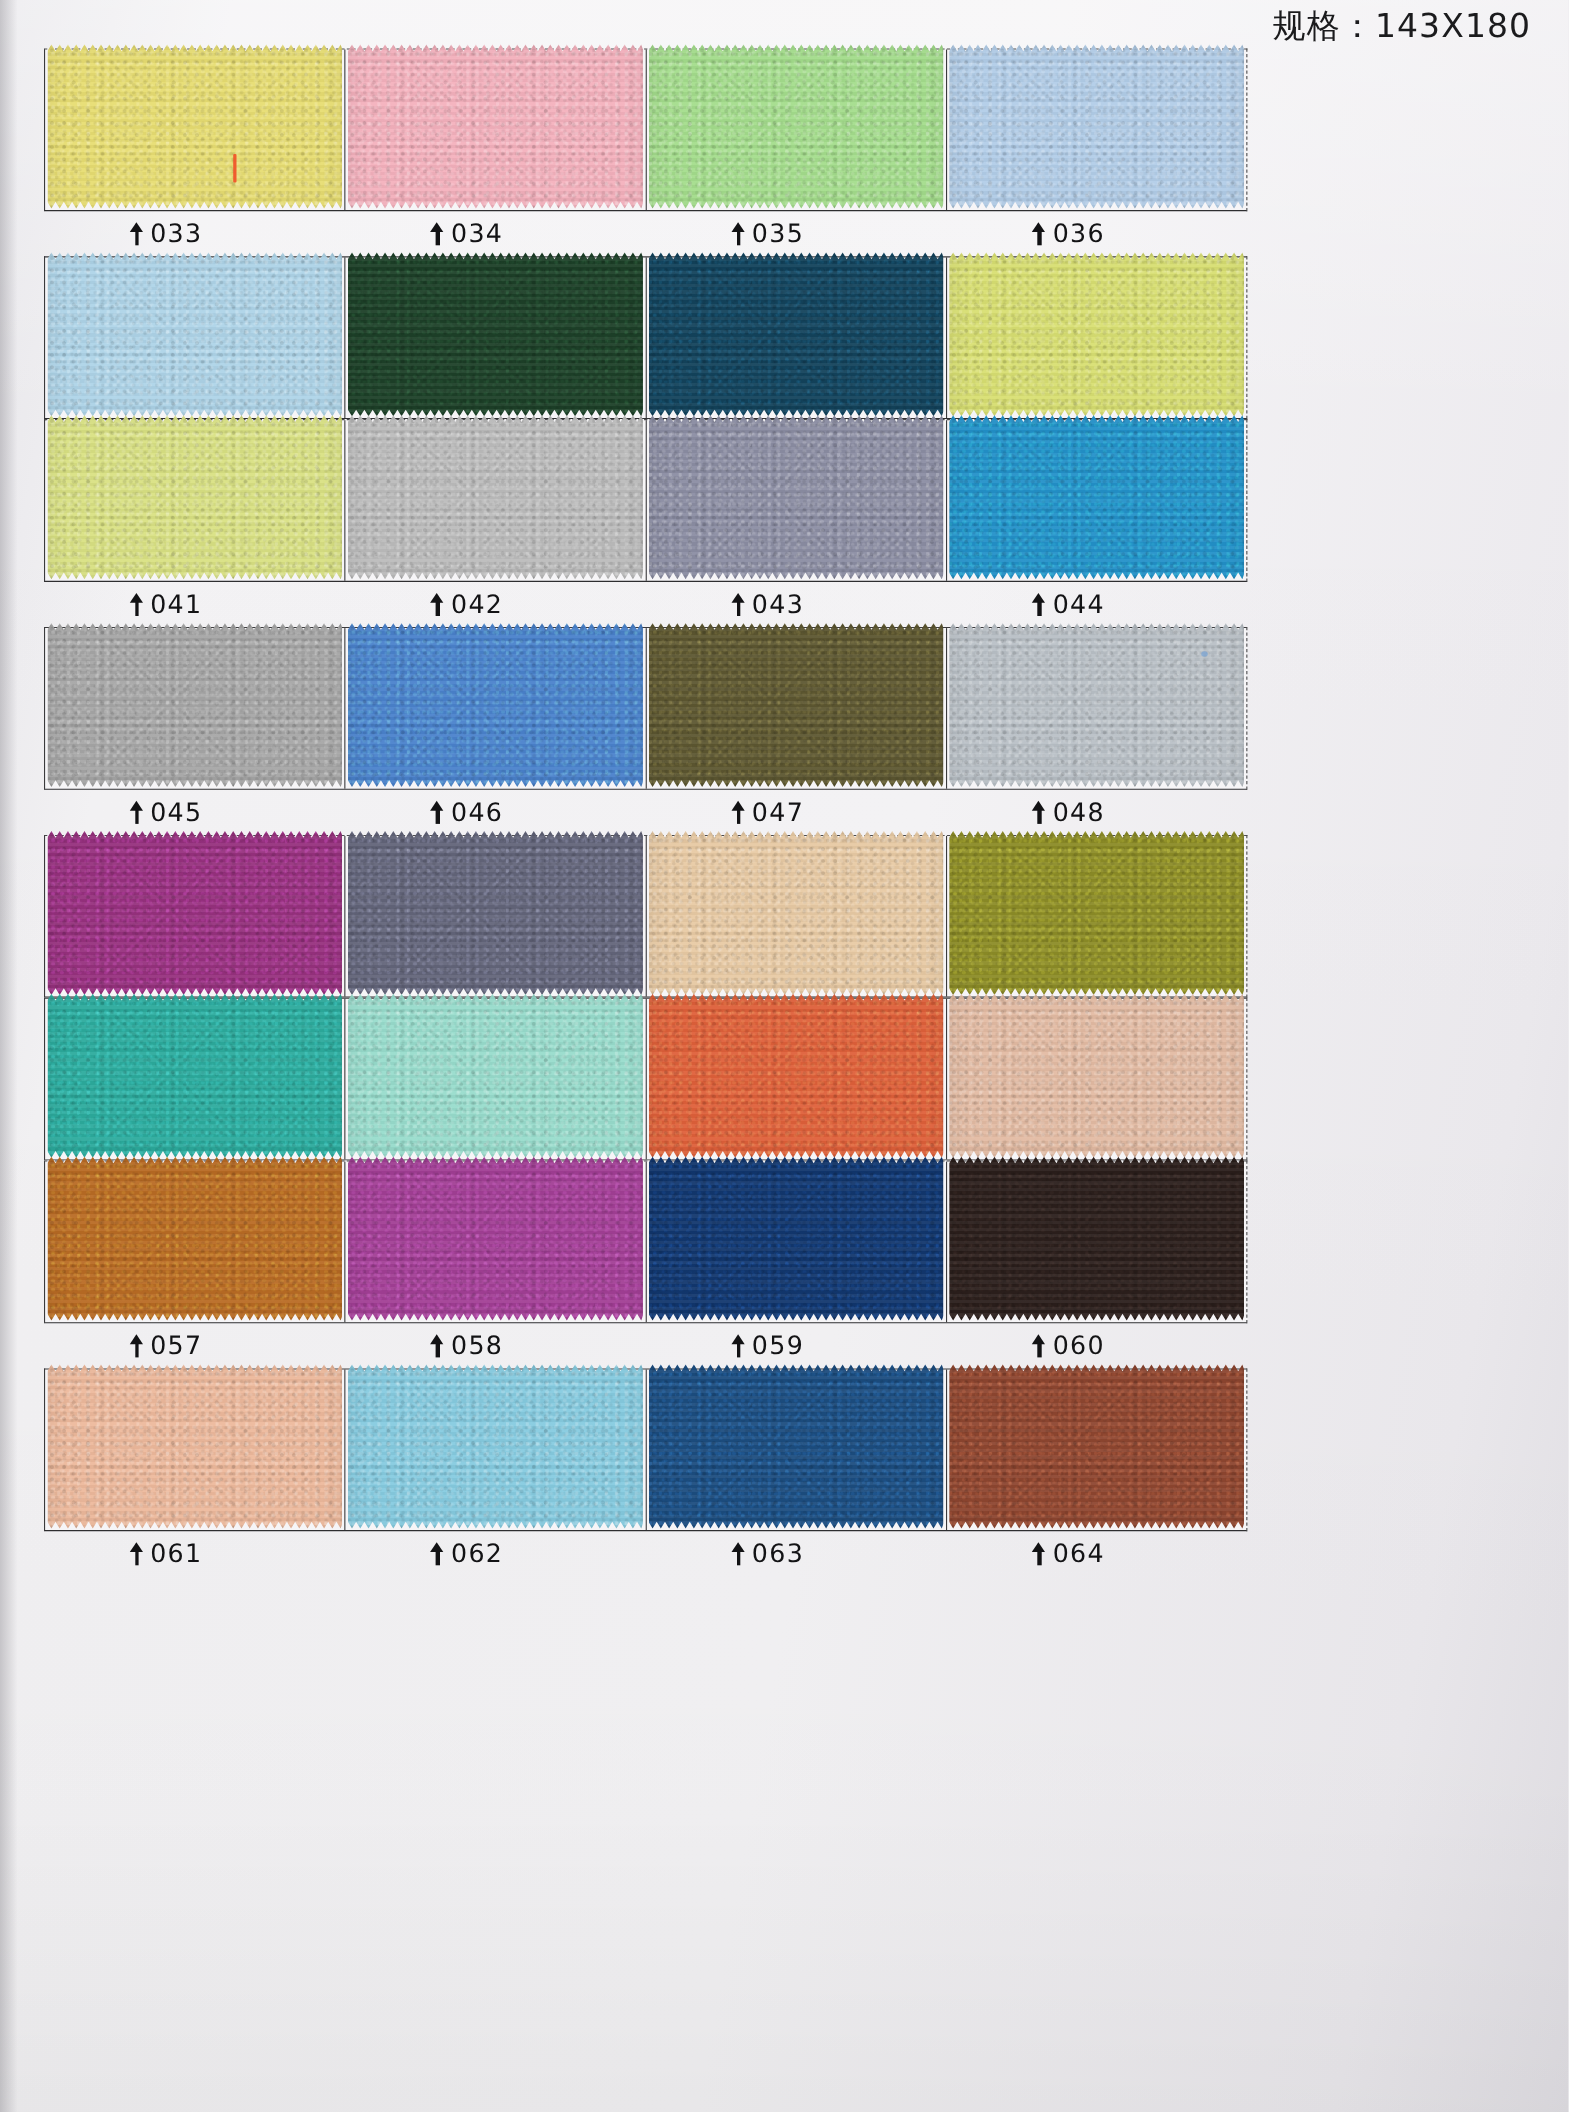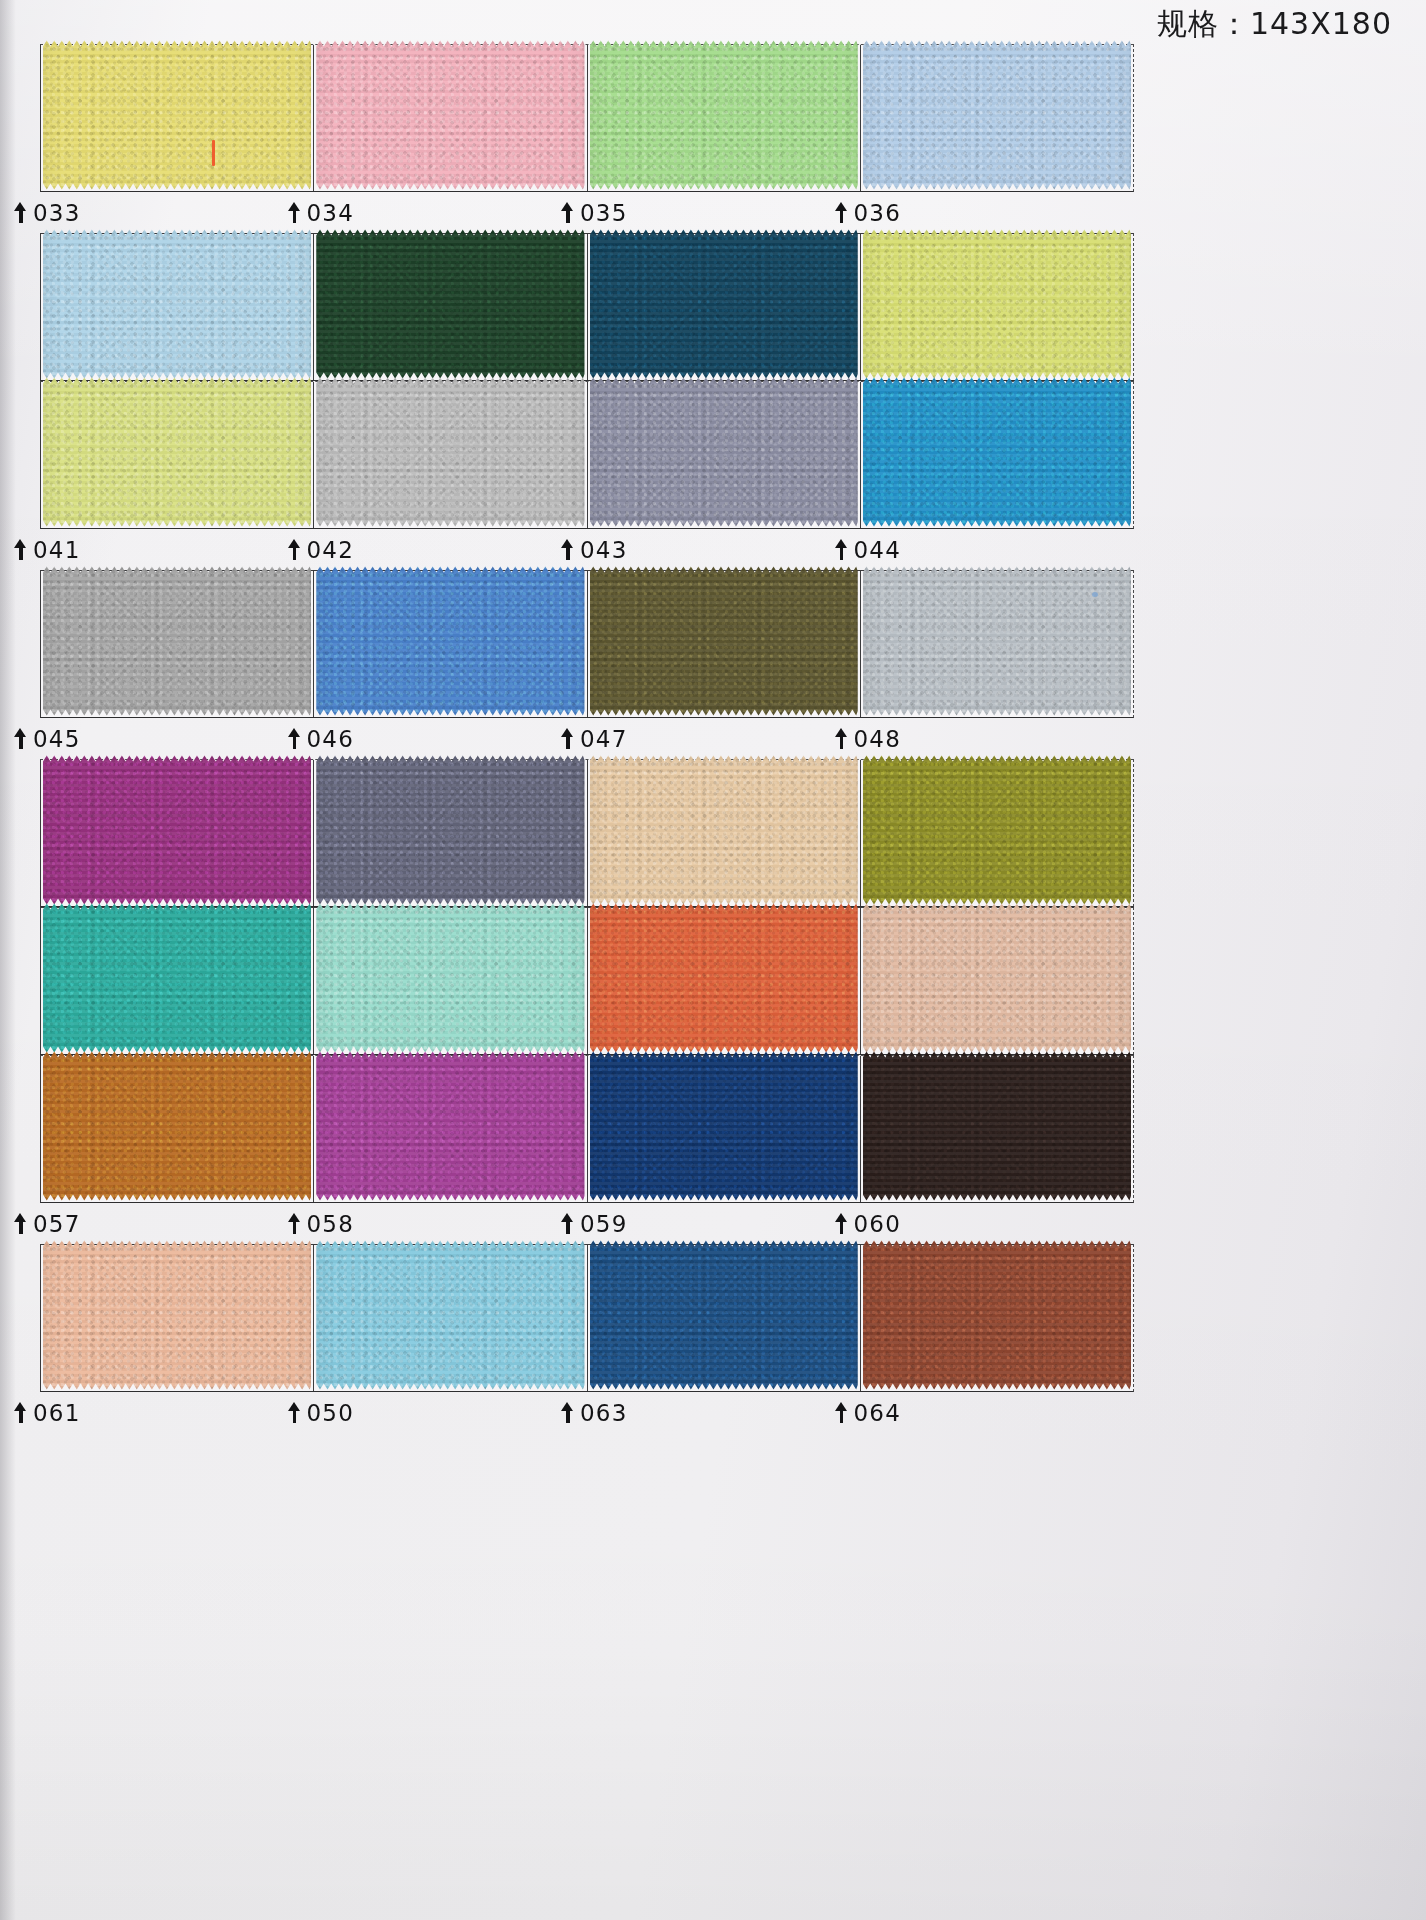--- a/index.html
+++ b/index.html
@@ -123,20 +123,21 @@
   
   .labels{
     display:flex;
     height:41px;
     align-items:center;
   }
   .label-cell{
     flex:1 1 0;
     display:flex;
     align-items:center;
+    justify-content:center;
     gap:6px;
     font-size:23px;
     color:#131315;
     letter-spacing:1.2px;
     font-family:"DejaVu Sans", sans-serif;
     transform:translateX(-26px);
   }
   .up-arrow{
     display:inline-block;
     width:13px;height:21px;
@@ -380,21 +381,21 @@
             <div class="swatch" style="background-color: rgb(142, 70, 48);"></div>
           </div>
         </div>
         <div class="labels">
           <div class="label-cell">
             <span class="up-arrow"></span>
             <span class="code">061</span>
           </div>
           <div class="label-cell">
             <span class="up-arrow"></span>
-            <span class="code">050</span>
+            <span class="code">062</span>
           </div>
           <div class="label-cell">
             <span class="up-arrow"></span>
             <span class="code">063</span>
           </div>
           <div class="label-cell">
             <span class="up-arrow"></span>
             <span class="code">064</span>
           </div>
         </div>

